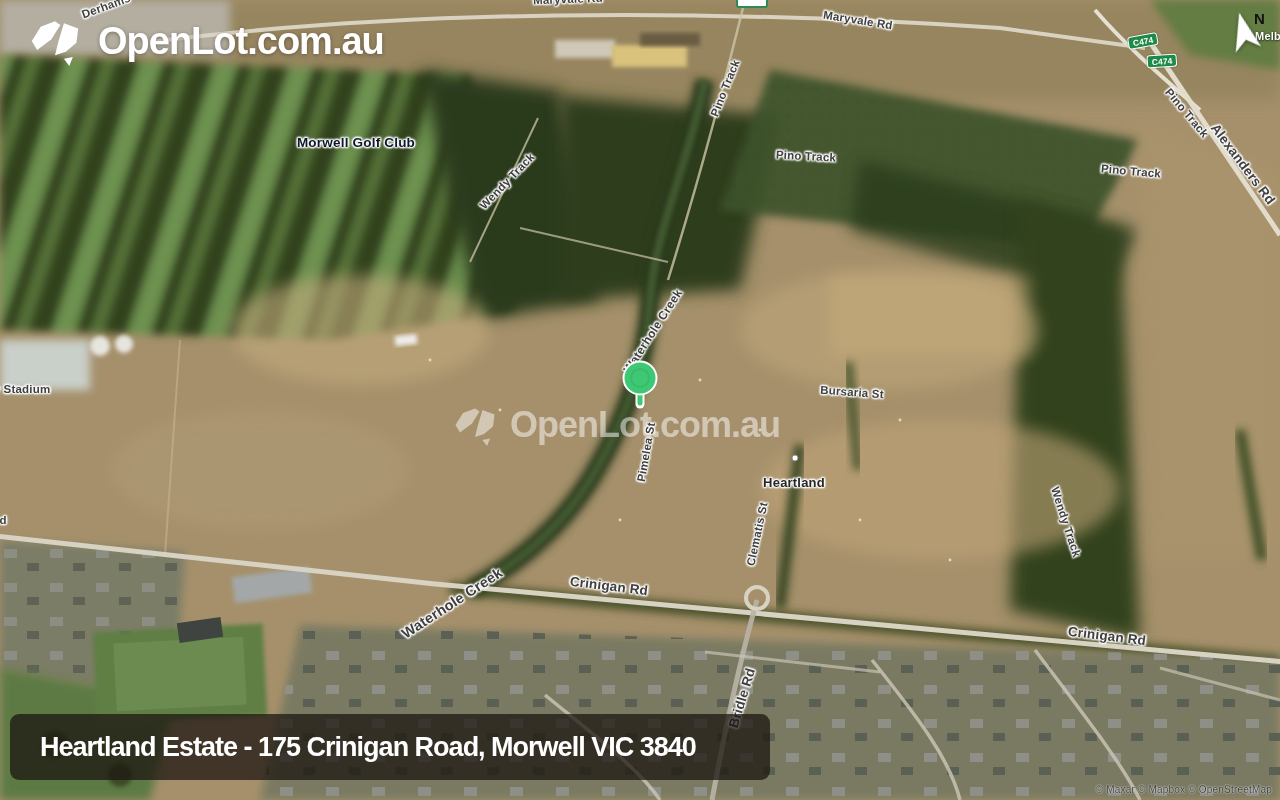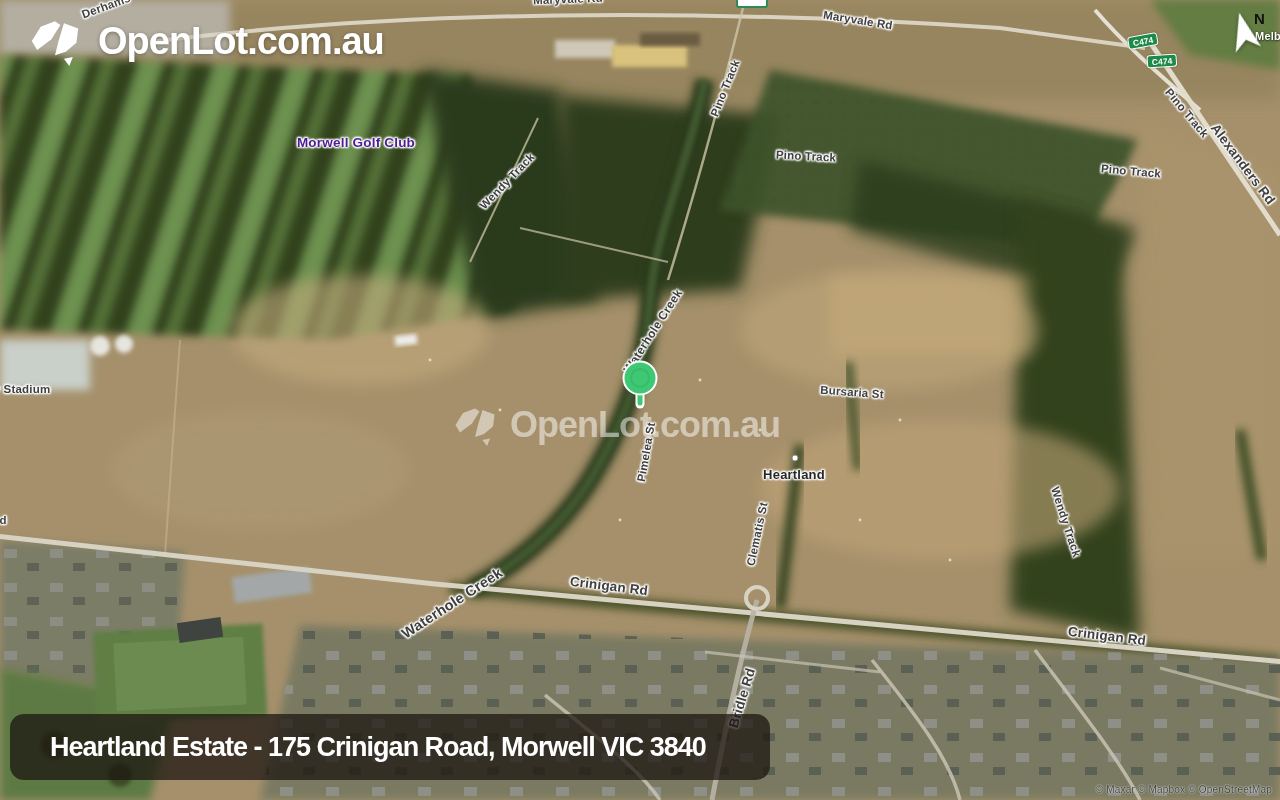--- a/index.html
+++ b/index.html
@@ -11,22 +11,22 @@
   .lbl{position:absolute;z-index:3;white-space:nowrap;color:#404040;
        transform:translate(-50%,-50%) rotate(var(--r,0deg));
        font-weight:600;letter-spacing:.2px;
        text-shadow:0 0 2px #fff,0 0 2px #fff,0 0 3px #fff,
                    1px 1px 2px #fff,-1px -1px 2px #fff,
                    1px -1px 2px #fff,-1px 1px 2px #fff;}
   .road{font-size:11.5px;}
   .road-lg{font-size:13.5px;}
   .creek{font-size:12px;}
   .creek-lg{font-size:14.5px;}
-  .poi{font-size:13.5px;font-weight:700;color:#4c1d95;}
-  .place{font-size:13px;font-weight:700;color:#262626;}
+  .poi{font-size:13.5px;font-weight:700;color:#0f172a;}
+  .place{font-size:13px;font-weight:700;color:#262626;margin-top:8px;}
   .white-road{color:#fff;font-size:11px;
        text-shadow:0 0 2px rgba(0,0,0,.6),0 1px 2px rgba(0,0,0,.5);}
 
   .shield{position:absolute;z-index:3;transform:translate(-50%,-50%) rotate(var(--r,0deg));
        background:#1d8a47;color:#fff;border:1.5px solid #fff;border-radius:3px;
        font-size:8.5px;font-weight:700;padding:1px 4px 0 4px;line-height:10px;
        box-shadow:0 0 2px rgba(0,0,0,.35);}
 
   
   .brandbar{position:absolute;left:26px;top:16px;z-index:6;display:flex;
@@ -38,22 +38,22 @@
   .watermark .word{font-size:36px;font-weight:700;letter-spacing:-1px;}
 
   
   .compass{position:absolute;left:1222px;top:6px;z-index:6;width:52px;height:56px;}
 
   
   .marker{position:absolute;left:616px;top:354px;z-index:4;width:48px;height:58px;}
 
   
   .banner{position:absolute;left:10px;top:714px;z-index:6;width:760px;height:66px;
-       background:rgba(28,22,16,.74);border-radius:14px;display:flex;align-items:center;
-       padding-left:40px;box-sizing:border-box;}
+       background:rgba(28,22,16,.74);border-radius:9px;display:flex;align-items:center;
+       padding-left:30px;box-sizing:border-box;}
   .banner .txt{color:#fff;font-size:27px;font-weight:700;letter-spacing:-1px;
        white-space:nowrap;}
 
   
   .attrib{position:absolute;right:8px;bottom:5px;z-index:6;font-size:10px;
        color:#3f3f3f;letter-spacing:.2px;
        text-shadow:0 0 2px rgba(255,255,255,.75),0 0 1px rgba(255,255,255,.75);}
 </style>
 </head>
 <body>

